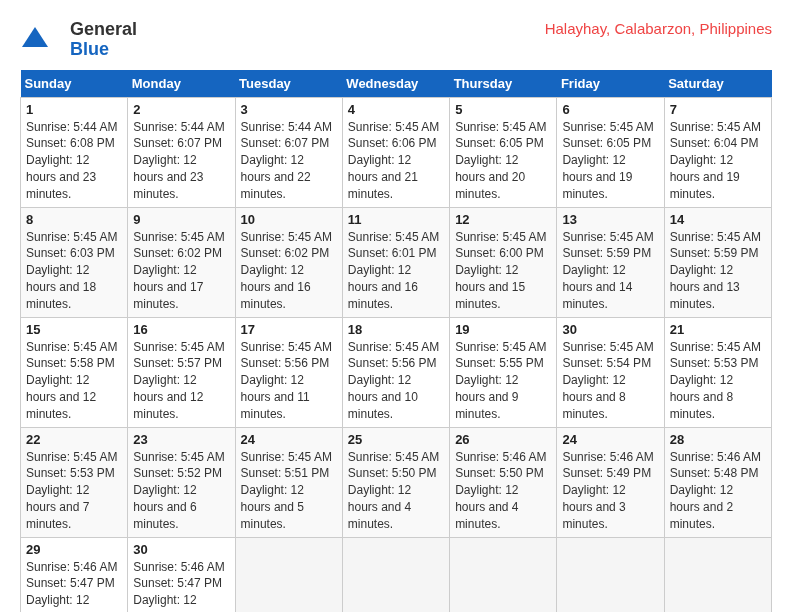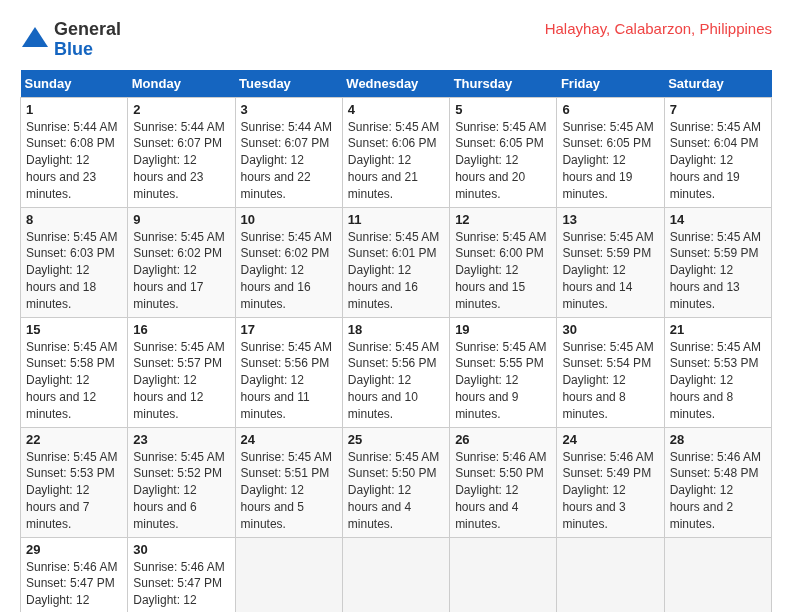--- a/index.html
+++ b/index.html
@@ -12,21 +12,21 @@
     }
     .header-area {
       display: flex;
       justify-content: space-between;
       align-items: flex-start;
       margin-bottom: 10px;
     }
     .logo {
       display: flex;
       align-items: center;
-      gap: 4px;
+      gap: 20px;
     }
     .logo-text {
       font-size: 18px;
       font-weight: bold;
       line-height: 1.1;
     }
     .logo-text .general { color: #333; }
     .logo-text .blue { color: #1565c0; }
     .logo-icon {
       width: 30px;

